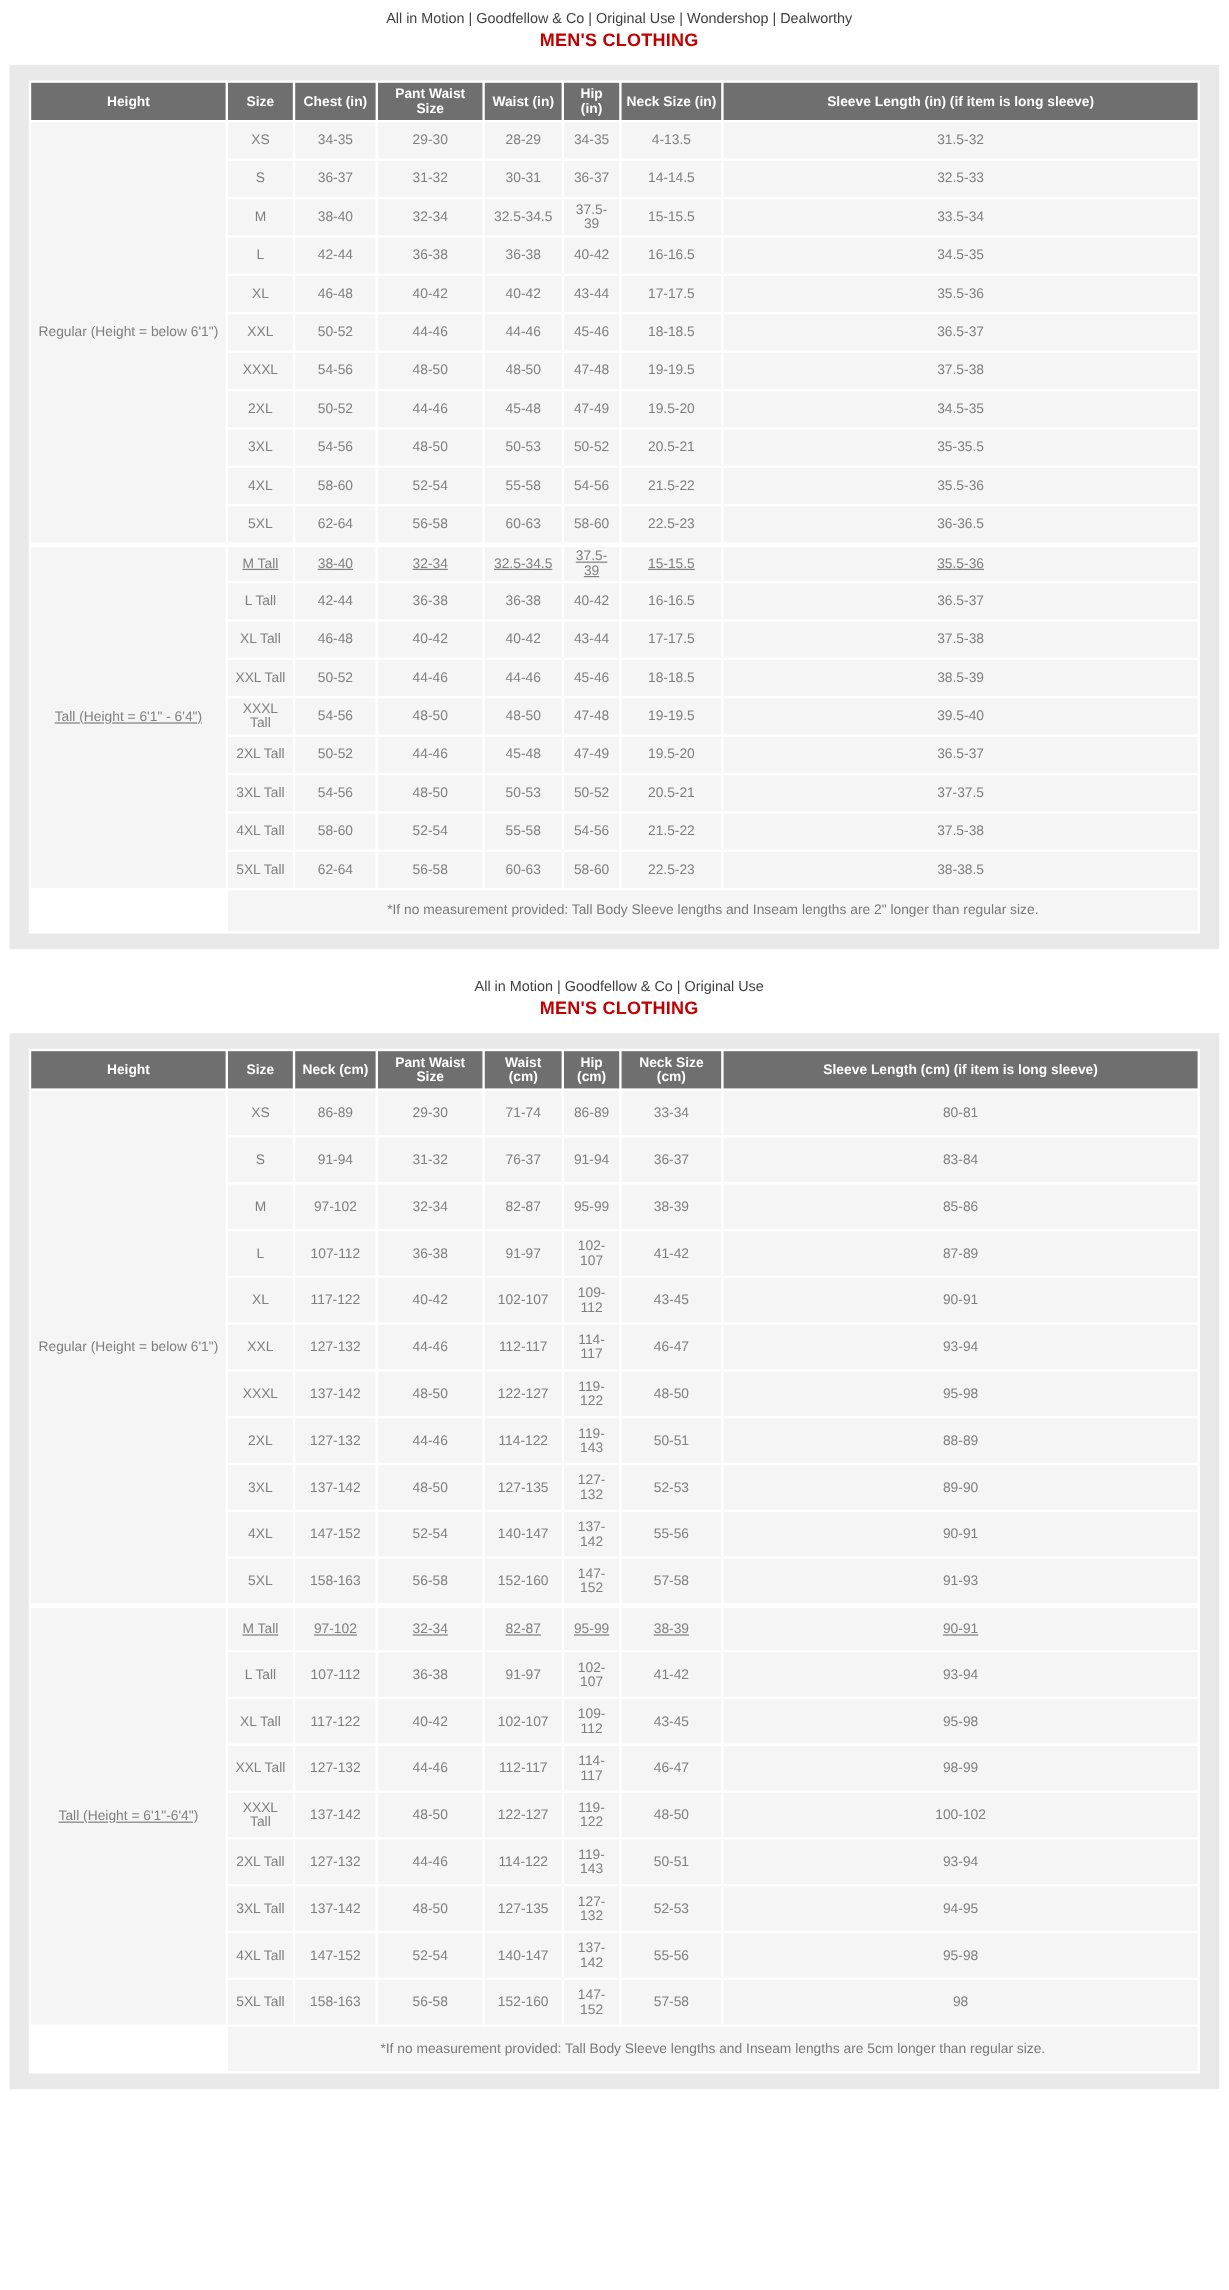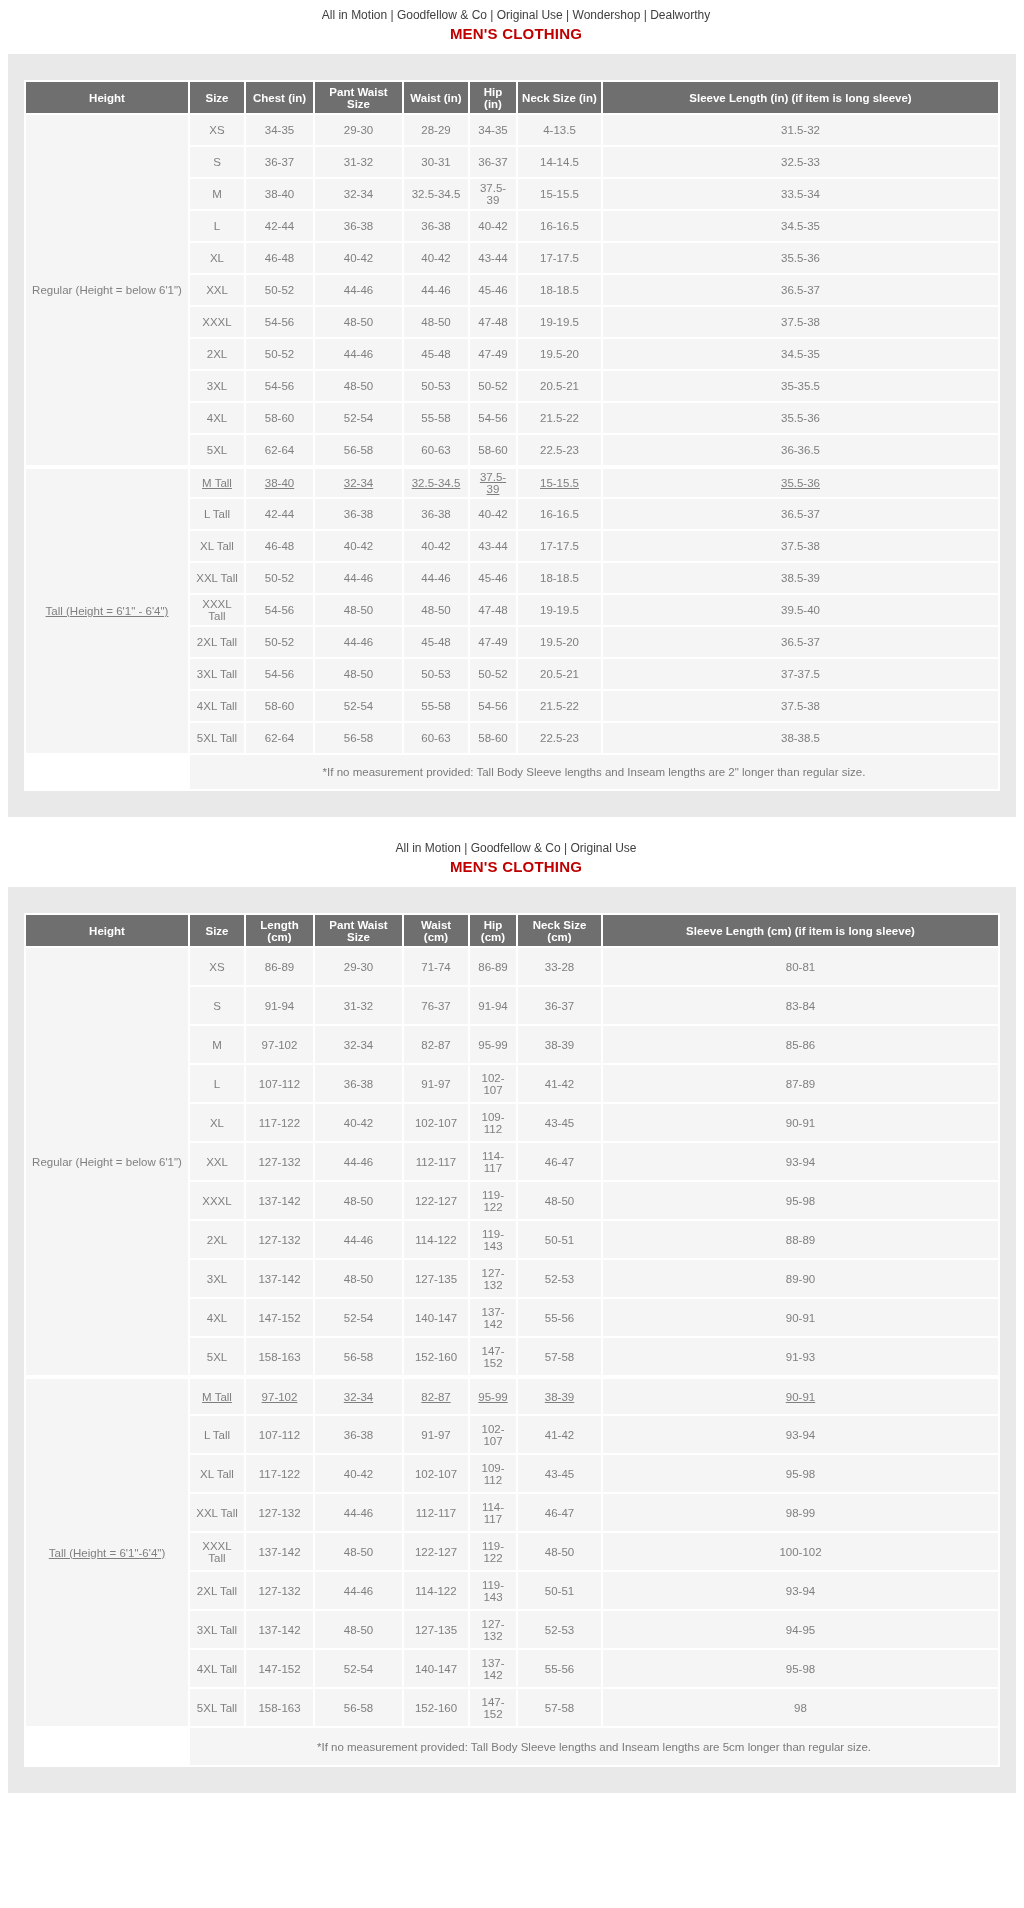--- a/index.html
+++ b/index.html
@@ -18,21 +18,21 @@
   .category {
     font-size: 15px;
     font-weight: bold;
     color: #c00000;
     margin: 0 0 12px 0;
     letter-spacing: .2px;
   }
   .table-wrap {
     background: #e9e9e9;
     margin: 8px 8px 16px 8px;
-    padding: 26px 16px;
+    padding: 13px 16px;
   }
   table {
     width: 100%;
     border-collapse: separate;
     border-spacing: 2px;
     background: #ffffff;
     table-layout: fixed;
   }
   col.c-height { width: 162px; }
   col.c-size   { width: 54px; }
@@ -310,37 +310,37 @@
           <col class="c-pant">
         <col class="c-waist">
           <col class="c-hip">
           <col class="c-neck">
           <col class="c-sleeve">
       </colgroup>
       <thead>
         <tr>
           <th>Height</th>
           <th>Size</th>
-          <th>Length (cm)</th>
+          <th>Neck (cm)</th>
           <th>Pant Waist Size</th>
           <th>Waist (cm)</th>
           <th>Hip (cm)</th>
           <th>Neck Size (cm)</th>
           <th>Sleeve Length (cm) (if item is long sleeve)</th>
         </tr>
       </thead>
       <tbody>
           <tr>
             <td class="height-cell" rowspan="11">Regular (Height = below 6'1")</td>
             <td>XS</td>
             <td>86-89</td>
             <td>29-30</td>
             <td>71-74</td>
             <td>86-89</td>
-            <td>33-28</td>
+            <td>33-34</td>
             <td>80-81</td>
           </tr>
           <tr>
             <td>S</td>
             <td>91-94</td>
             <td>31-32</td>
             <td>76-37</td>
             <td>91-94</td>
             <td>36-37</td>
             <td>83-84</td>

